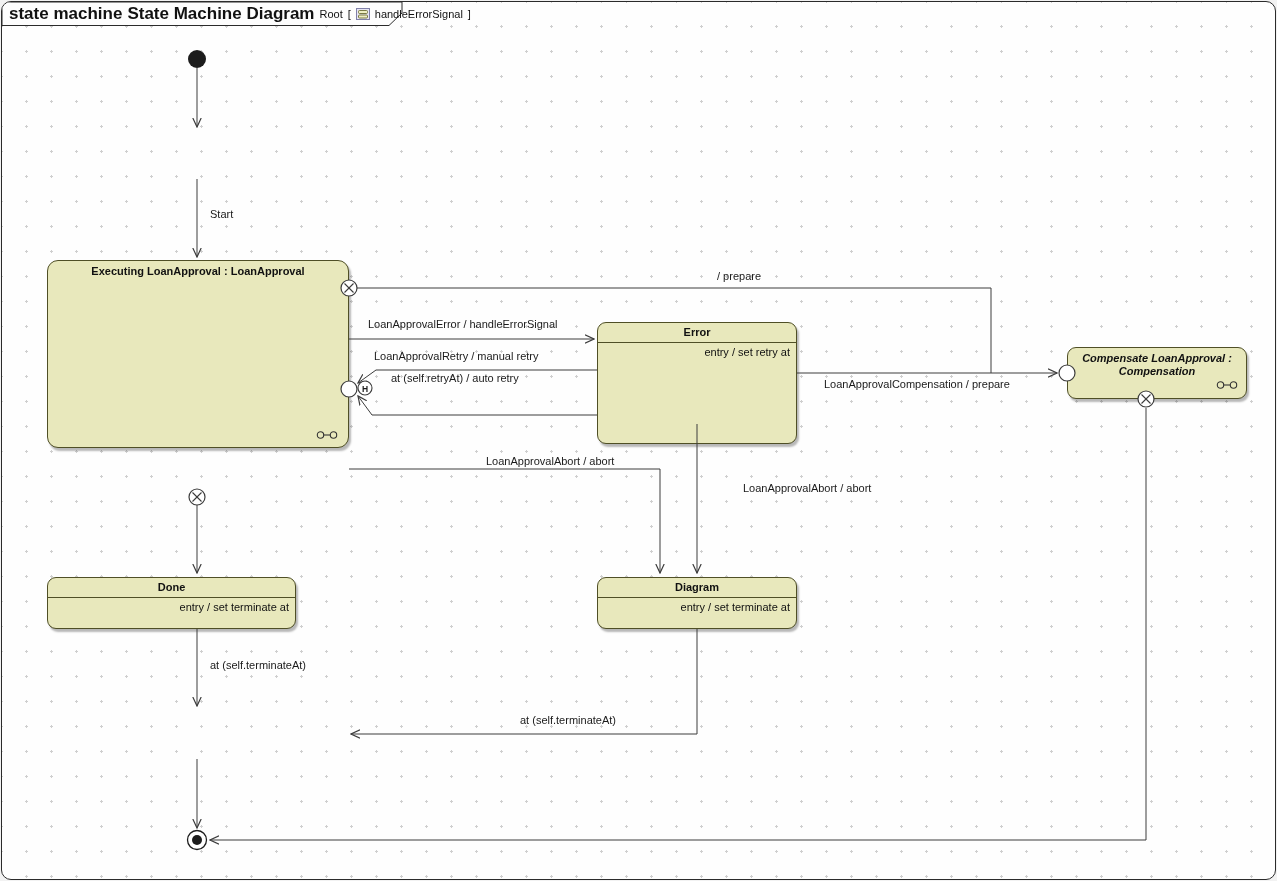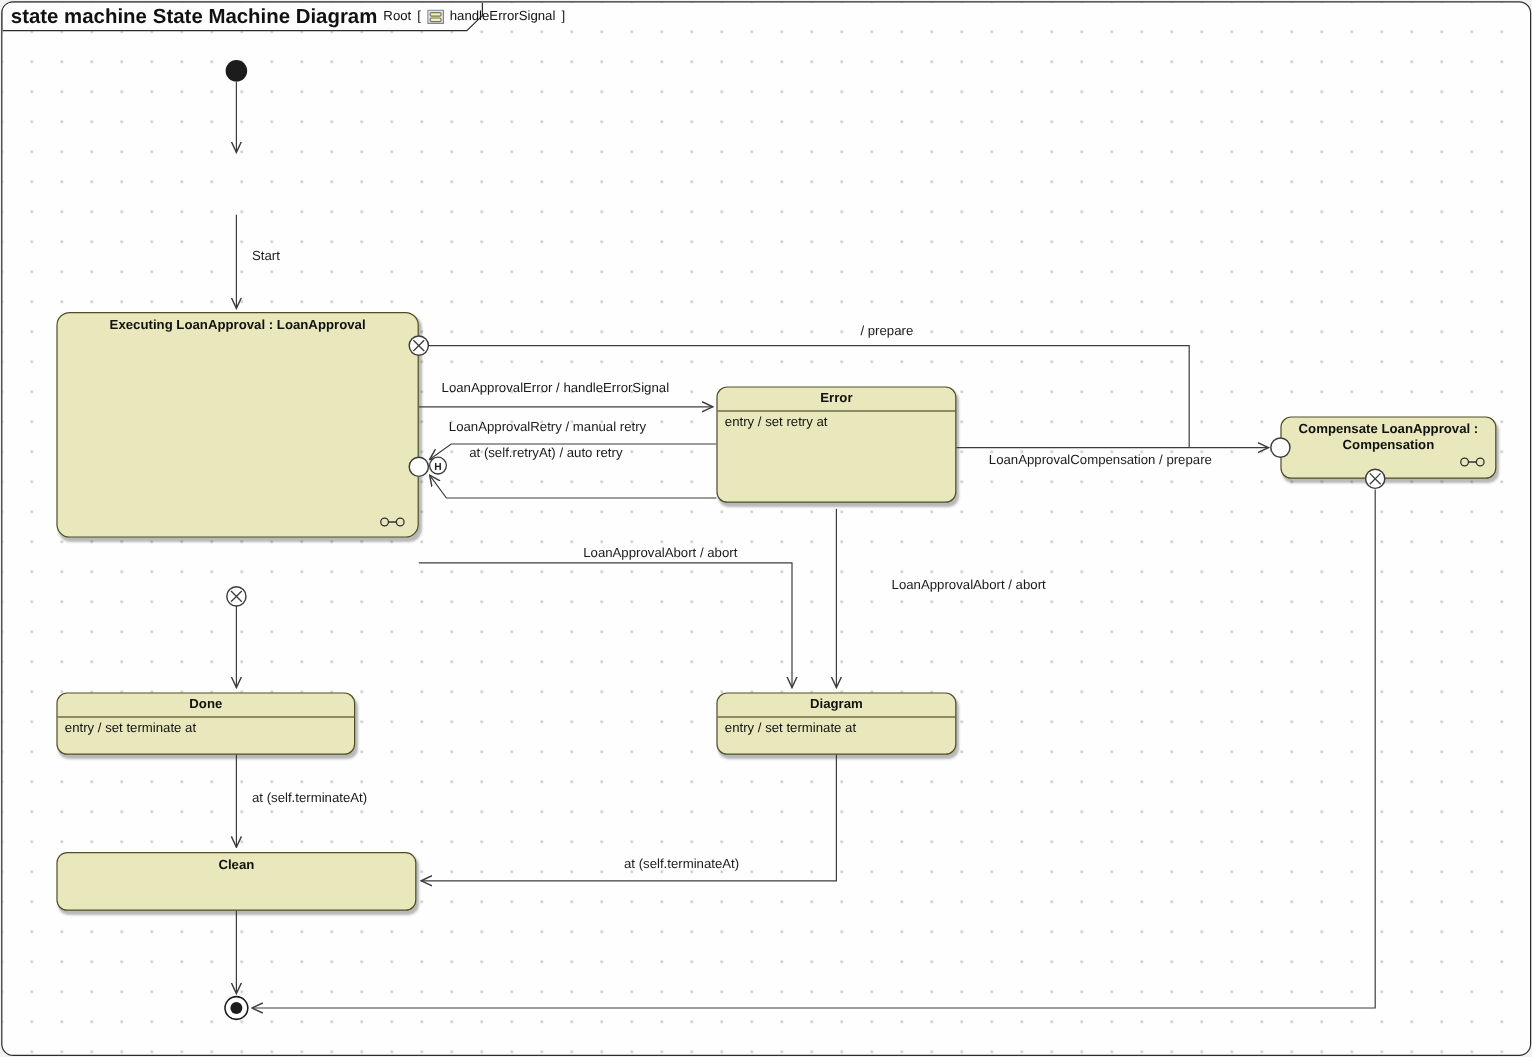--- a/index.html
+++ b/index.html
@@ -27,21 +27,21 @@
     box-shadow:2px 3px 2px rgba(0,0,0,0.28);
     box-sizing:border-box;
   }
   .state-title{
     font-weight:bold;text-align:center;
     padding:4px 4px 2px 4px;line-height:13px;
   }
   .state.has-body .state-title{
     padding:3px 4px;border-bottom:1px solid #4f4f26;
   }
-  .state-body{padding:3px 6px;line-height:13px;}
+  .state-body{padding:3px 6px;line-height:13px;text-align:right;}
   .submachine-icon{position:absolute;}
   .edge-label{
     position:absolute;z-index:3;white-space:nowrap;color:#1a1a1a;
   }
   .frame-header{
     position:absolute;left:0;top:0;z-index:3;
     height:23px;display:flex;align-items:center;gap:5px;
     padding:0 10px 0 7px;
   }
   .frame-header b{font-size:17px;}
@@ -54,47 +54,44 @@
 
   <div class="state" style="left:45px;top:258px;width:302px;height:188px;border-radius:11px;">
     <div class="state-title">Executing LoanApproval : LoanApproval</div>
     <svg class="submachine-icon" style="right:10px;bottom:7px;" width="22" height="10" viewBox="0 0 22 10">
       <circle cx="4.5" cy="5" r="3.2" fill="none" stroke="#333" stroke-width="1.1"></circle>
       <circle cx="17.5" cy="5" r="3.2" fill="none" stroke="#333" stroke-width="1.1"></circle>
       <line x1="7.7" y1="5" x2="14.3" y2="5" stroke="#333" stroke-width="1.1"></line>
     </svg>
   </div>
 
-  <div class="state has-body" style="left:595px;top:320px;width:200px;height:97px;">
+  <div class="state has-body" style="left:595px;top:320px;width:200px;height:122px;">
     <div class="state-title">Error</div>
     <div class="state-body">entry / set retry at</div>
   </div>
 
-  <div class="state" style="left:1065px;top:345px;width:180px;height:52px;">
+  <div class="state" style="left:1065px;top:345px;width:180px;height:52px;font-style:italic;">
     <div class="state-title">Compensate LoanApproval : Compensation</div>
     <svg class="submachine-icon" style="right:8px;bottom:8px;" width="22" height="10" viewBox="0 0 22 10">
       <circle cx="4.5" cy="5" r="3.2" fill="none" stroke="#333" stroke-width="1.1"></circle>
       <circle cx="17.5" cy="5" r="3.2" fill="none" stroke="#333" stroke-width="1.1"></circle>
       <line x1="7.7" y1="5" x2="14.3" y2="5" stroke="#333" stroke-width="1.1"></line>
     </svg>
   </div>
 
   <div class="state has-body" style="left:45px;top:575px;width:249px;height:52px;">
     <div class="state-title">Done</div>
     <div class="state-body">entry / set terminate at</div>
   </div>
 
   <div class="state has-body" style="left:595px;top:575px;width:200px;height:52px;">
     <div class="state-title">Diagram</div>
     <div class="state-body">entry / set terminate at</div>
   </div>
 
-  <div class="state" style="left:45px;top:708px;width:300px;height:49px;">
-    <div class="state-title">Clean</div>
-  </div>
 
   <svg class="overlay" width="1273" height="877" viewBox="0 0 1273 877">
     <defs>
       <marker id="arrow" viewBox="0 -5 10 10" refX="9" refY="0" markerWidth="10" markerHeight="10" orient="auto">
         <path d="M0,-4.2 L9,0 L0,4.2" fill="none" stroke="#3c3c3c" stroke-width="1.2"></path>
       </marker>
     </defs>
 
     <path d="M 0 0 L 400 0 L 400 11 L 387 23.5 L 0 23.5 Z" fill="#fdfdfd" stroke="#2b2b2b" stroke-width="1"></path>
 

